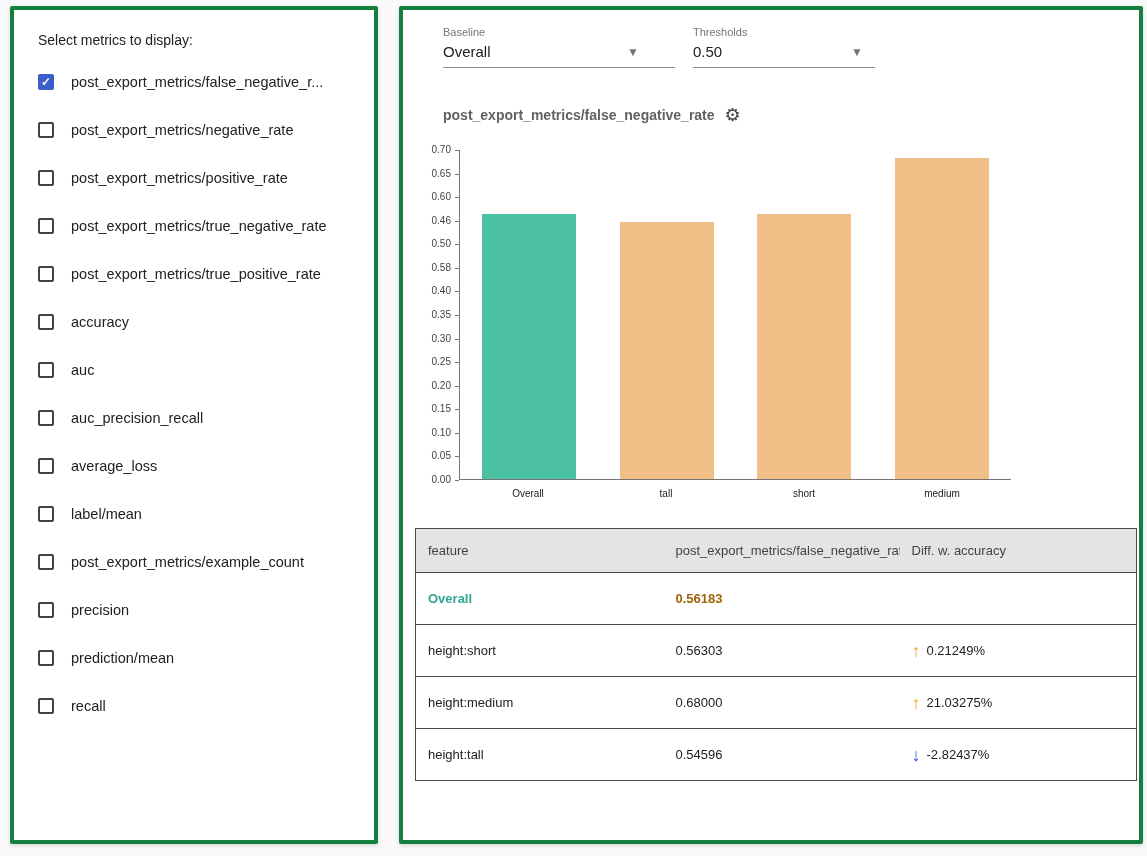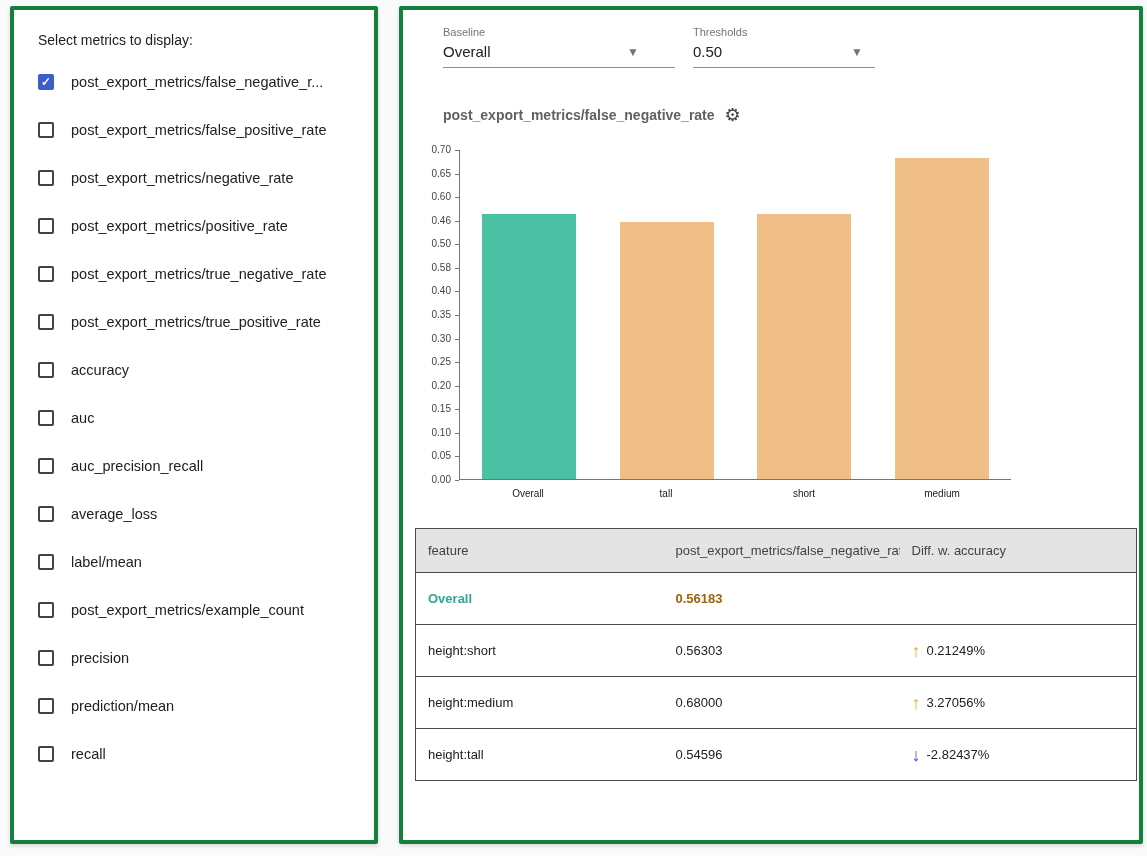--- a/index.html
+++ b/index.html
@@ -80,24 +80,20 @@
 </style>
 </head>
 <body>
 
 <div class="card metrics-card">
   <div class="metrics-title">Select metrics to display:</div>
   <div>
       <div class="metric-item">
         <span class="checkbox checked" style="background: rgb(59, 94, 204);">✓</span>
         <span class="metric-label checked">post_export_metrics/false_negative_r...</span>
-      </div>
-      <div class="metric-item">
-        <span class="checkbox"></span>
-        <span class="metric-label">post_export_metrics/false_positive_rate</span>
       </div>
       <div class="metric-item">
         <span class="checkbox"></span>
         <span class="metric-label">post_export_metrics/negative_rate</span>
       </div>
       <div class="metric-item">
         <span class="checkbox"></span>
         <span class="metric-label">post_export_metrics/positive_rate</span>
       </div>
       <div class="metric-item">
@@ -254,21 +250,21 @@
               <span>0.21249%</span>
             </span>
           </td>
         </tr>
         <tr>
           <td>height:medium</td>
           <td>0.68000</td>
           <td>
             <span class="diff-inner">
               <span class="arrow" style="color: rgb(246, 168, 33);">↑</span>
-              <span>3.27056%</span>
+              <span>21.03275%</span>
             </span>
           </td>
         </tr>
         <tr>
           <td>height:tall</td>
           <td>0.54596</td>
           <td>
             <span class="diff-inner">
               <span class="arrow" style="color: rgb(63, 81, 245);">↓</span>
               <span>-2.82437%</span>

